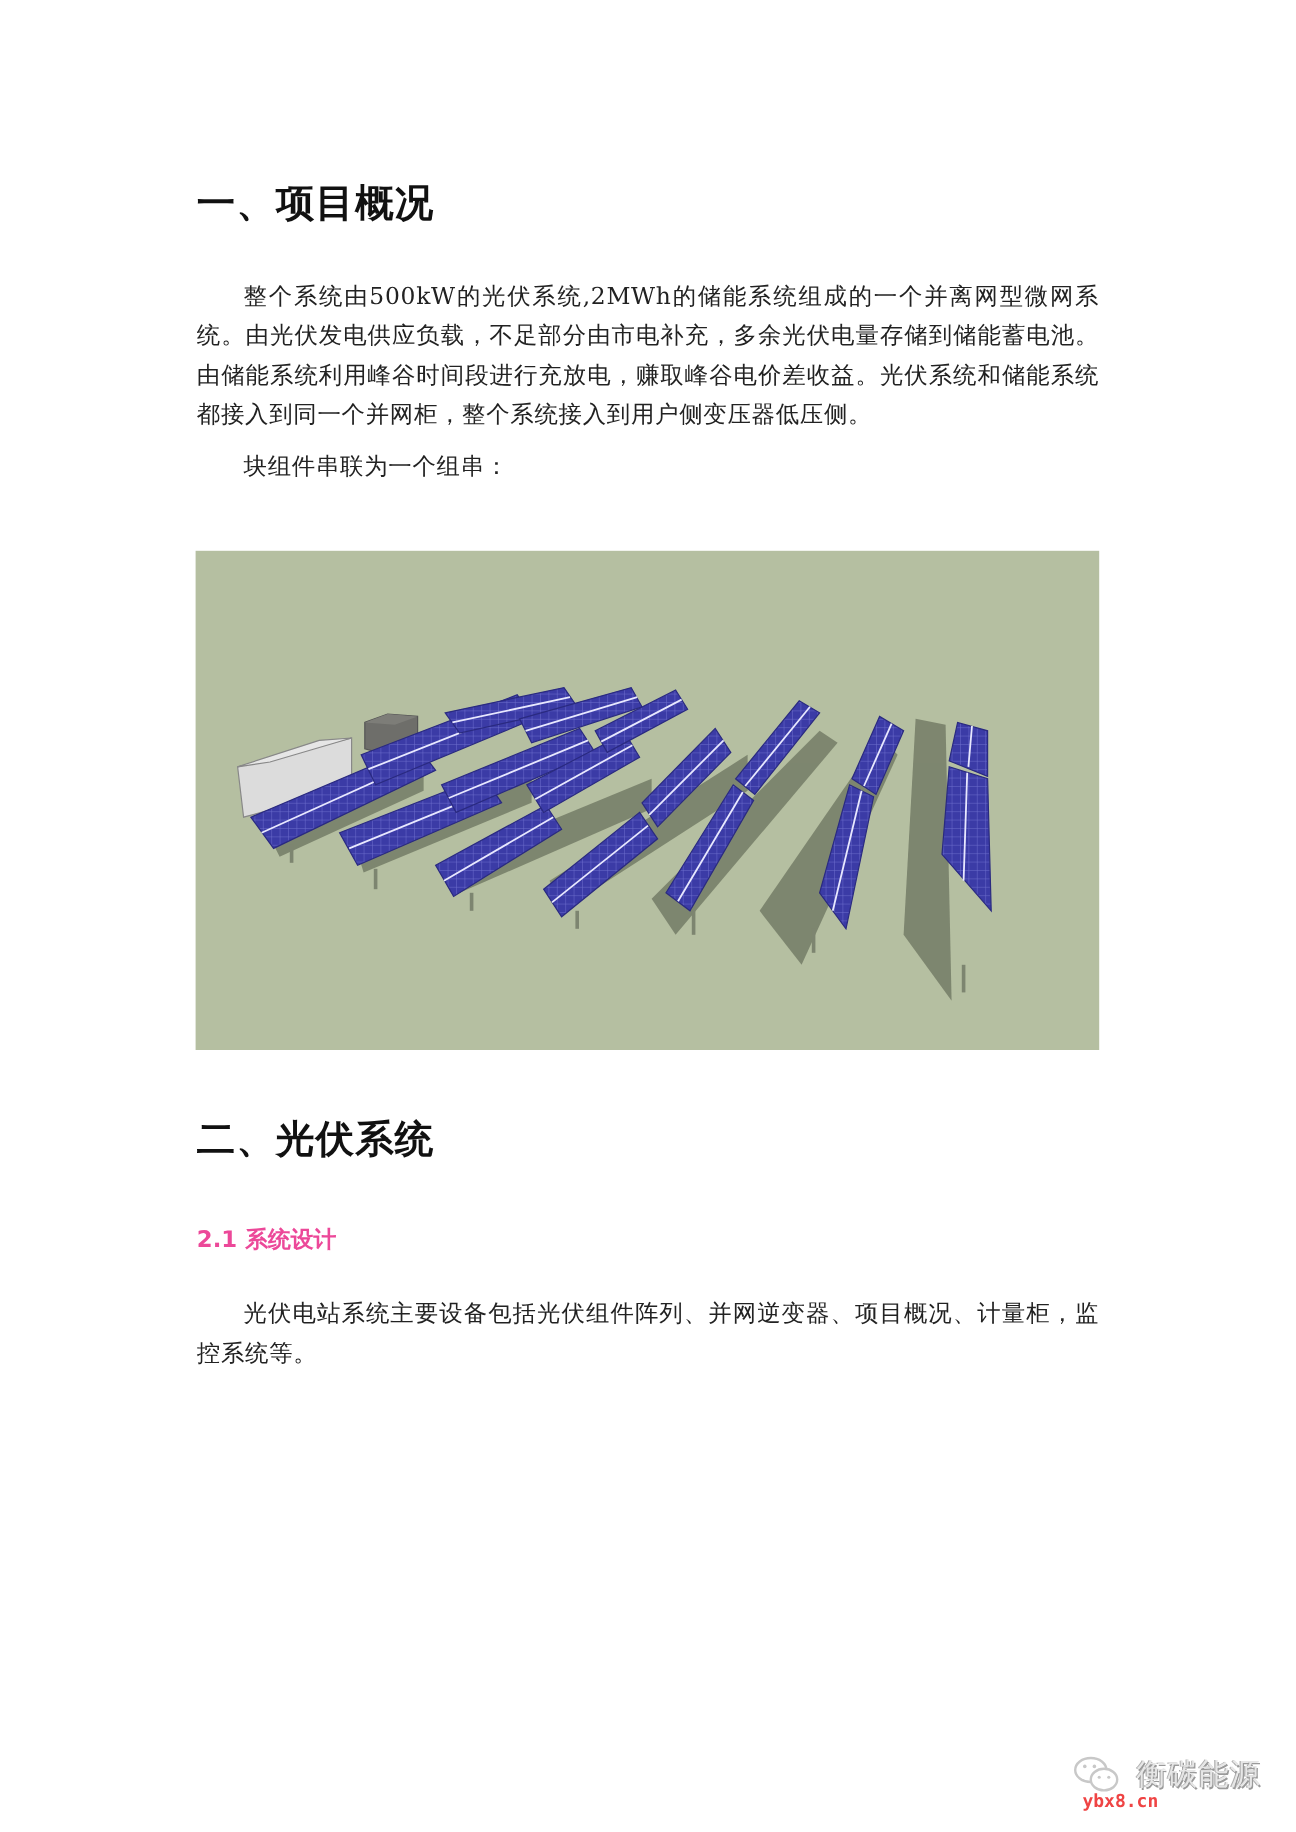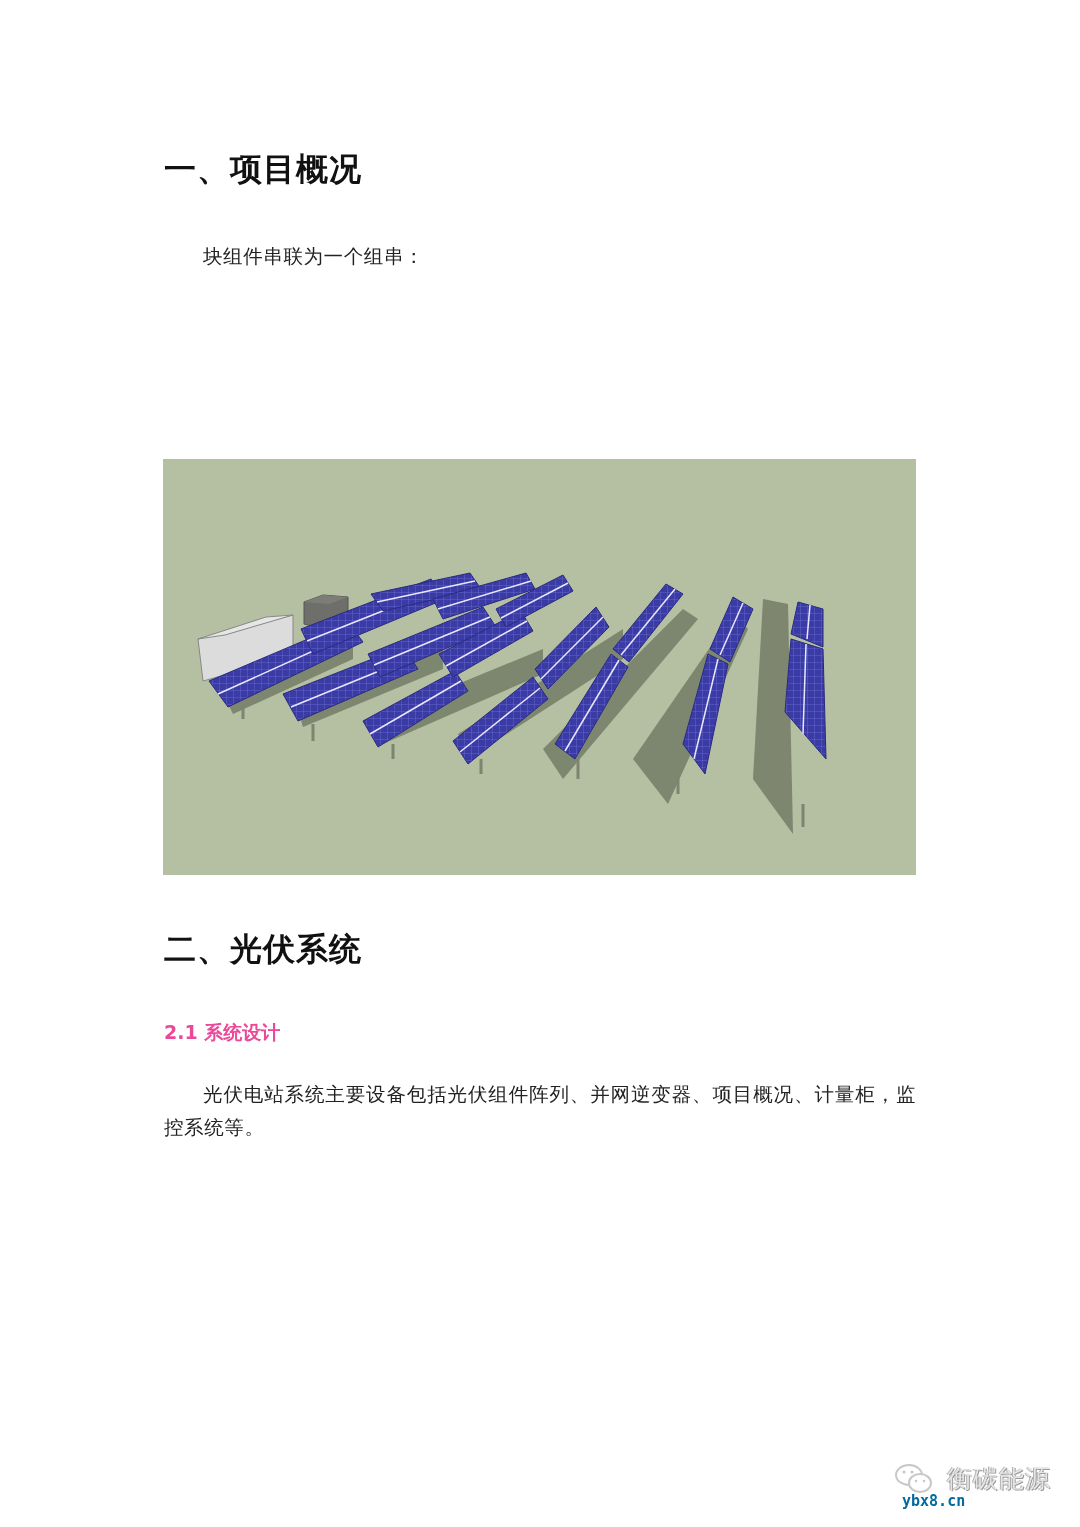--- a/index.html
+++ b/index.html
@@ -13,28 +13,29 @@
             text-align: justify; color: #222; letter-spacing: 0.6px; }
     .para p { margin: 0; text-indent: 2em; }
     .figure { position: absolute; left: 163px; top: 459px; width: 753px; height: 416px;
               background: #b5bfa1; }
     .figure svg { display: block; }
     .watermark { position: absolute; left: 893px; top: 1462px; display: flex; 
                  color: #d0d0d0; font-family: "DejaVu Sans", "Liberation Sans", sans-serif; gap: 12px; }
     .wm-text { font-size: 25px; letter-spacing: 1px; color: #e6e6e6;
                text-shadow: 1px 1px 0 #9a9a9a, -1px 0 0 #b0b0b0; }
     .wm-url { position: absolute; left: 902px; top: 1492px; font-family: "DejaVu Sans Mono", "Liberation Mono", monospace;
-              font-size: 15px; font-weight: bold; color: #0369a1; }
+              font-size: 15px; font-weight: bold; color: #ef4444; }
   </style>
 </head>
 <body>
 
 <div class="h1" style="top:148px;">一、项目概况</div>
 
 <div class="para" style="top:230px;">
+  <p>整个系统由500kW的光伏系统,2MWh的储能系统组成的一个并离网型微网系统。由光伏发电供应负载，不足部分由市电补充，多余光伏电量存储到储能蓄电池。由储能系统利用峰谷时间段进行充放电，赚取峰谷电价差收益。光伏系统和储能系统都接入到同一个并网柜，整个系统接入到用户侧变压器低压侧。</p>
   <p style="margin-top:10px;">块组件串联为一个组串：</p>
 </div>
 
 <div class="figure">
   <svg width="753" height="416" viewBox="0 0 753 416">
     <defs>
       <pattern id="cells" width="7" height="7" patternUnits="userSpaceOnUse">
         <rect width="7" height="7" fill="#3b3ba6"></rect>
         <path d="M0 0 L7 0 M0 0 L0 7" stroke="#6f70cf" stroke-width="0.8"></path>
       </pattern>

